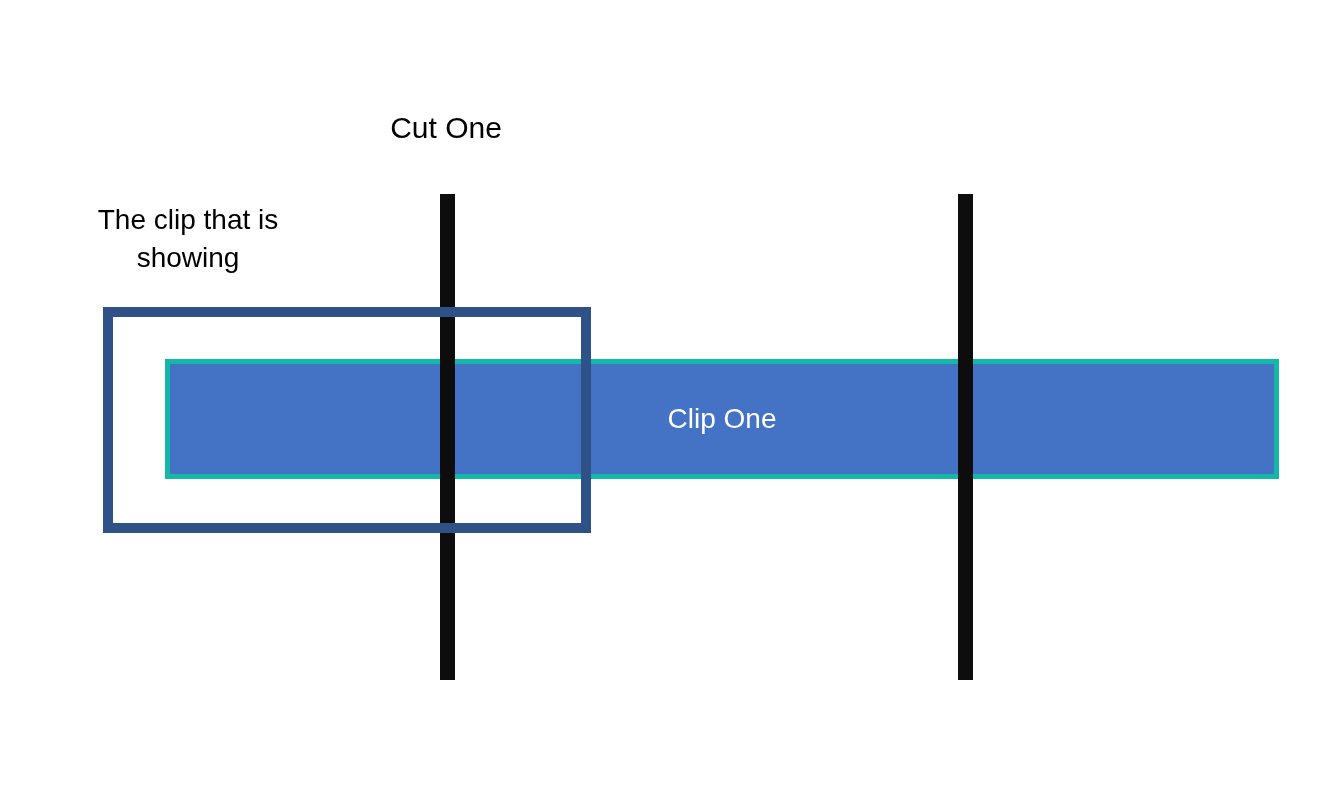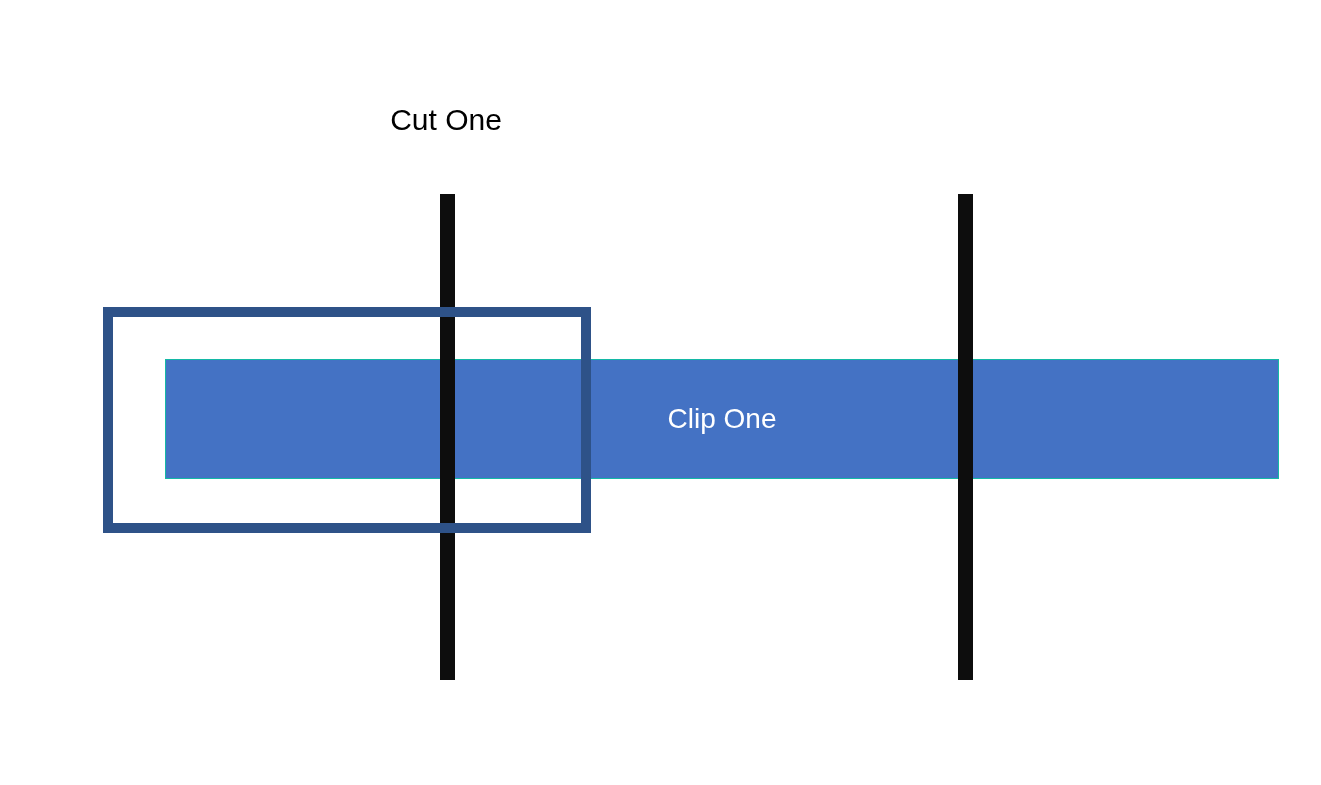--- a/index.html
+++ b/index.html
@@ -23,21 +23,21 @@
   .label {
     position: absolute;
     text-align: center;
     line-height: 1.34;
     white-space: pre-line;
     color: #000000;
     font-weight: 400;
   }
   #cut-one-label {
     left: 306px;
-    top: 100px;
+    top: 108px;
     width: 280px;
     font-size: 30px;
   }
   #cut-two-label {
     left: 825px;
     top: 99px;
     width: 280px;
     font-size: 30px;
   }
   #showing-label {
@@ -54,21 +54,21 @@
   }
 
   
   #clip-bar {
     position: absolute;
     left: 165px;
     top: 359px;
     width: 1114px;
     height: 120px;
     background: #4472C4;
-    border: 1px solid #14b8a6;
+    border: 5px solid #14b8a6;
     box-sizing: border-box;
     z-index: 2;
   }
   #clip-bar-label {
     position: absolute;
     left: 0;
     right: 0;
     top: 50%;
     transform: translateY(-50%);
     text-align: center;
@@ -103,20 +103,22 @@
   }
 </style>
 </head>
 <body>
 
 <div id="canvas">
 
   <div class="label" id="cut-one-label">Cut One</div>
 
 
+  <div class="label" id="showing-label">The clip that is
+showing</div>
 
 
   <div id="clip-bar">
     <div id="clip-bar-label">Clip One</div>
   </div>
 
   <div class="cut-bar" id="cut-bar-one"></div>
   <div class="cut-bar" id="cut-bar-two"></div>
 
   <div id="showing-outline"></div>

